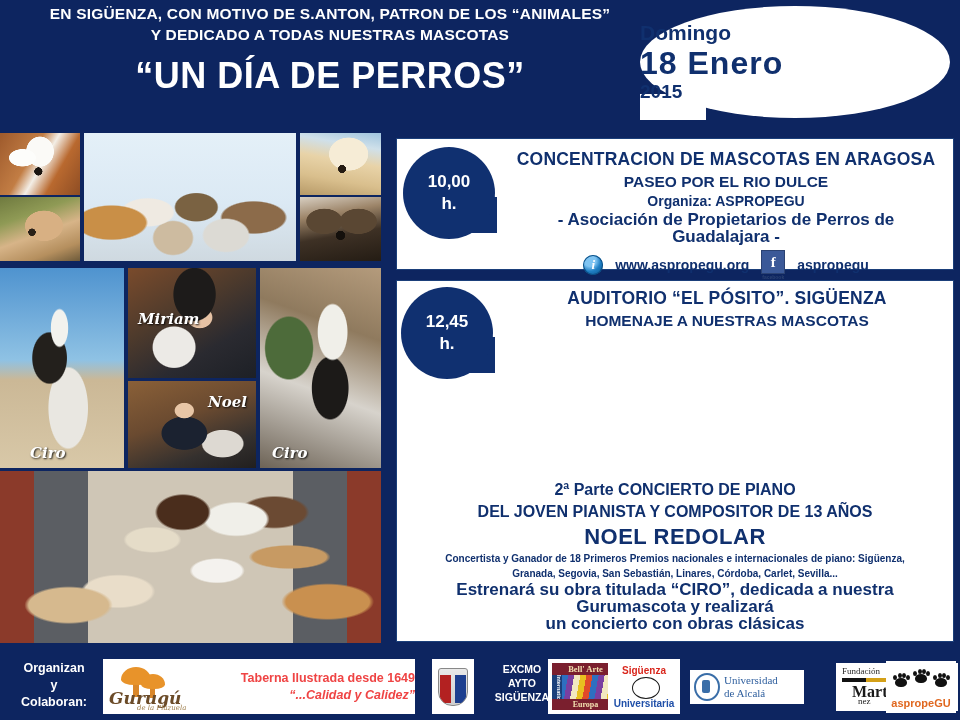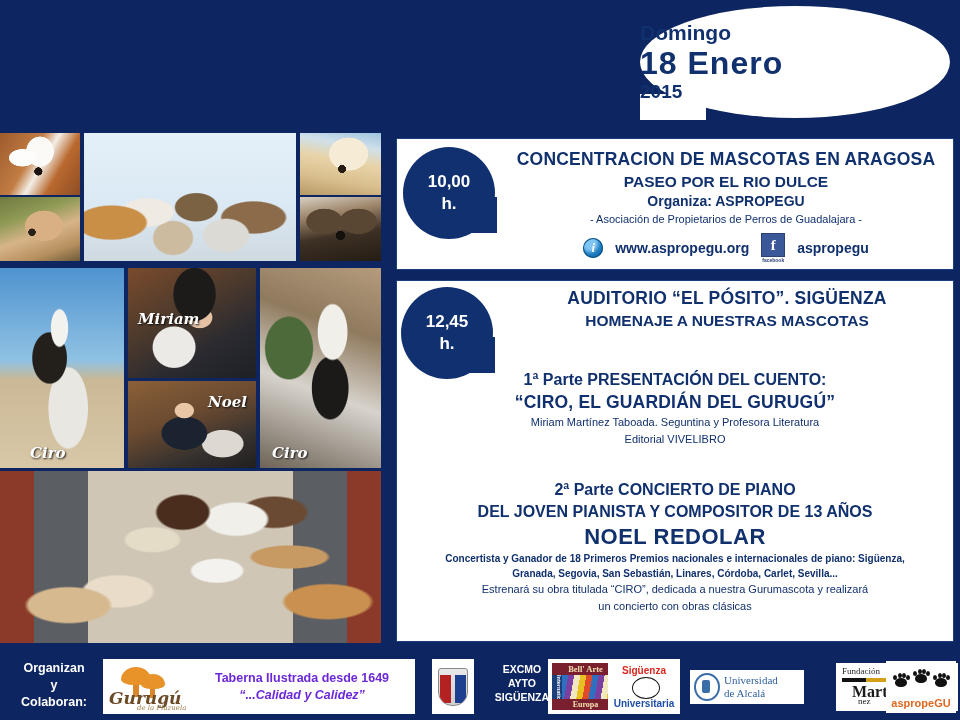--- a/index.html
+++ b/index.html
@@ -131,21 +131,21 @@
     clip-path:polygon(0 0,100% 0,100% 100%,38% 100%,0 62%);
   }
   .badge .t1{font-size:17px;font-weight:bold;line-height:22px;}
   .badge .t2{font-size:17px;font-weight:bold;line-height:22px;}
 
   .ecol{position:absolute;color:#10306e;text-align:center;}
 
   .e-h1{font-size:17.5px;font-weight:bold;letter-spacing:.2px;line-height:23px;white-space:nowrap;}
   .e-h2{font-size:15.5px;font-weight:bold;line-height:21px;}
   .e-h3{font-size:14px;font-weight:bold;line-height:19px;}
-  .e-sm{font-size:11px;font-weight:normal;line-height:17px;text-align:center;}
+  .e-sm{font-size:17px;font-weight:bold;line-height:17px;text-align:center;}
   .e-xs{font-size:10px;font-weight:bold;line-height:15px;}
   .e-big{font-size:22px;font-weight:bold;letter-spacing:.5px;line-height:28px;}
   .e-med{font-size:16px;font-weight:bold;line-height:22px;}
 
   .links{display:flex;align-items:center;justify-content:center;gap:12px;margin-top:5px;}
   .info-icon{
     width:20px;height:20px;border-radius:50%;
     background:radial-gradient(circle at 35% 28%,#7fc4f2 0 30%,#1f7fc4 55%,#0b4f86 100%);
     color:#ffffff;font-size:13px;font-weight:bold;font-family:"Liberation Serif",serif;
     font-style:italic;display:flex;align-items:center;justify-content:center;
@@ -178,21 +178,21 @@
   .s1{left:30px;top:22px;width:6px;height:14px;}
   .s2{left:47px;top:26px;width:5px;height:11px;}
   .gurugu-word{
     position:absolute;left:6px;top:27px;font-family:"DejaVu Serif",serif;font-style:italic;
     font-size:17px;color:#6b4b28;font-weight:bold;
   }
   .gurugu-sub{
     position:absolute;left:34px;top:43px;font-family:"DejaVu Serif",serif;font-style:italic;
     font-size:7px;color:#a08050;
   }
-  .taberna{flex:1 1 auto;text-align:center;color:#6d28d9;}
+  .taberna{flex:1 1 auto;text-align:right;color:#ef4444;}
   .tab1{font-size:12.5px;font-weight:bold;line-height:17px;}
   .tab2{font-size:12.5px;font-weight:bold;font-style:italic;line-height:17px;}
 
   .logo-ayto{left:432px;top:659px;width:42px;height:55px;display:flex;align-items:center;justify-content:center;}
   .shield{
     width:28px;height:36px;background:linear-gradient(180deg,#e8e8e8,#cfcfcf);
     border:1px solid #888;border-radius:3px 3px 14px 14px;position:relative;overflow:hidden;
   }
   .shield:before{content:"";position:absolute;left:1px;top:6px;width:11px;height:28px;background:#b32121;}
   .shield:after{content:"";position:absolute;right:1px;top:6px;width:11px;height:28px;background:#1d3f8f;}
@@ -243,20 +243,25 @@
   .paw .t3{left:9px;top:0px;}
   .paw .t4{left:13px;top:2px;}
   .aspro-word{position:absolute;left:0;bottom:4px;width:70px;text-align:center;color:#e06820;font-size:11px;font-weight:bold;}
 </style>
 </head>
 <body>
 
 <div class="poster">
 
   <div class="header">
+    <div class="header-text">
+      <div class="hl1">EN SIGÜENZA, CON MOTIVO DE S.ANTON, PATRON DE LOS “ANIMALES”</div>
+      <div class="hl2">Y DEDICADO A TODAS NUESTRAS MASCOTAS</div>
+      <div class="htitle">“UN DÍA DE PERROS”</div>
+    </div>
     <div class="oval-notch"></div>
     <div class="date-oval">
       <div class="d1">Domingo</div>
       <div class="d2">18 Enero</div>
       <div class="d3">2015</div>
     </div>
   </div>
 
   <div class="collage">
 
@@ -321,26 +326,20 @@
         <div class="t1">12,45</div>
         <div class="t2">h.</div>
       </div>
     </div>
 
     <div class="ecol" style="left:112px;top:6px;width:436px;">
       <div class="e-h1">AUDITORIO “EL PÓSITO”. SIGÜENZA</div>
       <div class="e-h2">HOMENAJE A NUESTRAS MASCOTAS</div>
     </div>
 
-    <div class="ecol" style="left:10px;top:88px;width:536px;">
-      <div class="e-med">1ª Parte PRESENTACIÓN DEL CUENTO:</div>
-      <div class="e-h1">“CIRO, EL GUARDIÁN DEL GURUGÚ”</div>
-      <div class="e-sm">Miriam Martínez Taboada. Seguntina y Profesora Literatura</div>
-      <div class="e-sm">Editorial  VIVELIBRO</div>
-    </div>
 
     <div class="ecol" style="left:10px;top:198px;width:536px;">
       <div class="e-med">2ª Parte CONCIERTO DE PIANO</div>
       <div class="e-med">DEL JOVEN PIANISTA Y COMPOSITOR  DE 13 AÑOS</div>
       <div class="e-big">NOEL REDOLAR</div>
       <div class="e-xs">Concertista y Ganador de 18 Primeros Premios nacionales e internacionales de piano: Sigüenza,</div>
       <div class="e-xs">Granada, Segovia, San Sebastián, Linares, Córdoba, Carlet, Sevilla...</div>
       <div class="e-sm">Estrenará su obra titulada “CIRO”, dedicada a nuestra  Gurumascota y realizará</div>
       <div class="e-sm">un concierto con obras clásicas</div>
     </div>

